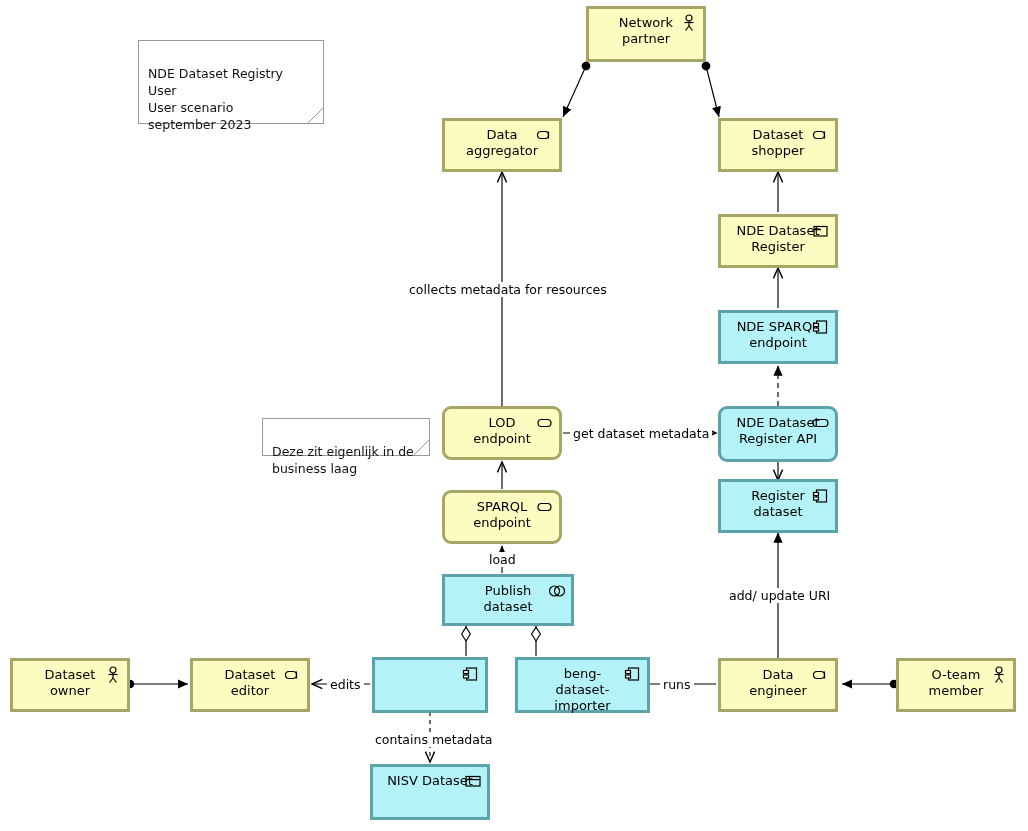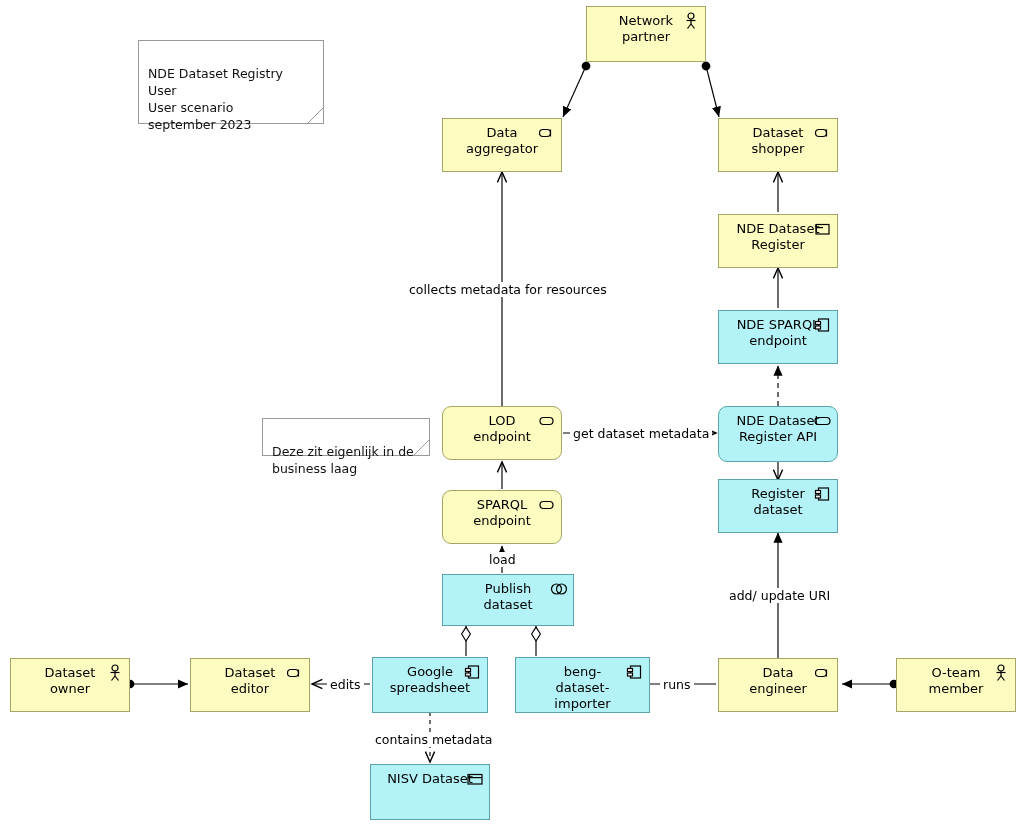--- a/index.html
+++ b/index.html
@@ -2,21 +2,21 @@
 <html><head>
 <meta charset="utf-8">
 <style>
   html,body{margin:0;padding:0;background:#ffffff;}
   body{width:1028px;height:831px;position:relative;overflow:hidden;
        font-family:"DejaVu Sans","Liberation Sans",sans-serif;
        -webkit-font-smoothing:antialiased;}
   #canvas{position:absolute;left:0;top:0;width:1028px;height:831px;}
   svg.edges{position:absolute;left:0;top:0;width:1028px;height:831px;pointer-events:none;}
 
-  .node{position:absolute;box-sizing:border-box;border:1px solid #7f1d1d;
+  .node{position:absolute;box-sizing:border-box;border:3px solid #7f1d1d;
         display:flex;align-items:center;justify-content:center;text-align:center;
         font-size:13px;line-height:16px;color:#000;}
   .node .lbl{display:block;padding:0 6px;max-width:100%;}
   .node.biz{background:#fdfcc0;border-color:#a6a667;}
   .node.app{background:#b3f3f7;border-color:#5ba3a8;}
   .node.rounded{border-radius:9px;}
   .node.top{align-items:flex-start;}
   .node.top .lbl{padding-top:6px;}
 
   .ico{position:absolute;right:5px;top:5px;width:18px;height:18px;}
@@ -244,22 +244,20 @@
 editor</span>
     <span class="ico">
       <svg viewBox="0 0 18 18">
           <rect x="1.5" y="5.5" width="11" height="7" rx="3.5" fill="none" stroke="#000" stroke-width="1.2"></rect>
           <line x1="12.5" y1="5.5" x2="12.5" y2="12.5" stroke="#000" stroke-width="1.2"></line>
         </svg>
     </span>
   </div>
 
   <div class="node app top" style="left:372px;top:657px;width:116px;height:56px;">
-    <span class="lbl" style="white-space:pre-line;">Google
-spreadsheet</span>
     <span class="ico">
       <svg viewBox="0 0 18 18">
           <rect x="4.5" y="3" width="10" height="12" fill="none" stroke="#000" stroke-width="1.2"></rect>
           <rect x="1.5" y="5.5" width="5" height="3" fill="#fff" stroke="#000" stroke-width="1.2"></rect>
           <rect x="1.5" y="10" width="5" height="3" fill="#fff" stroke="#000" stroke-width="1.2"></rect>
         </svg>
     </span>
   </div>
 
   <div class="node app top" style="left:515px;top:657px;width:135px;height:56px;">

